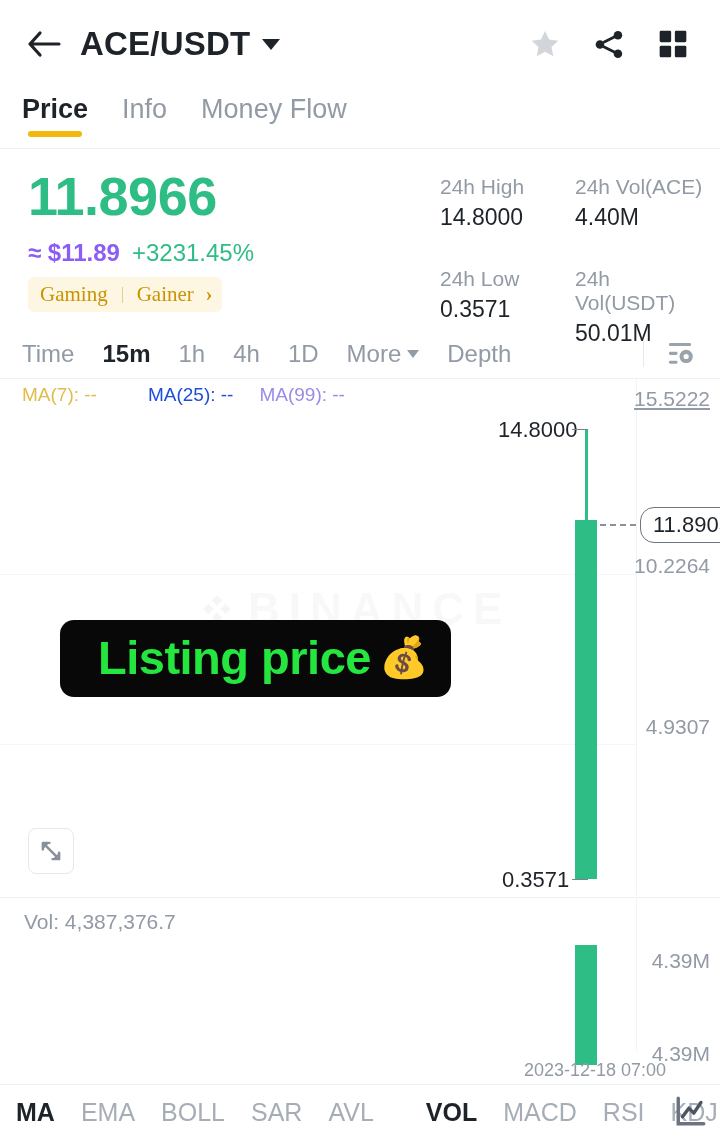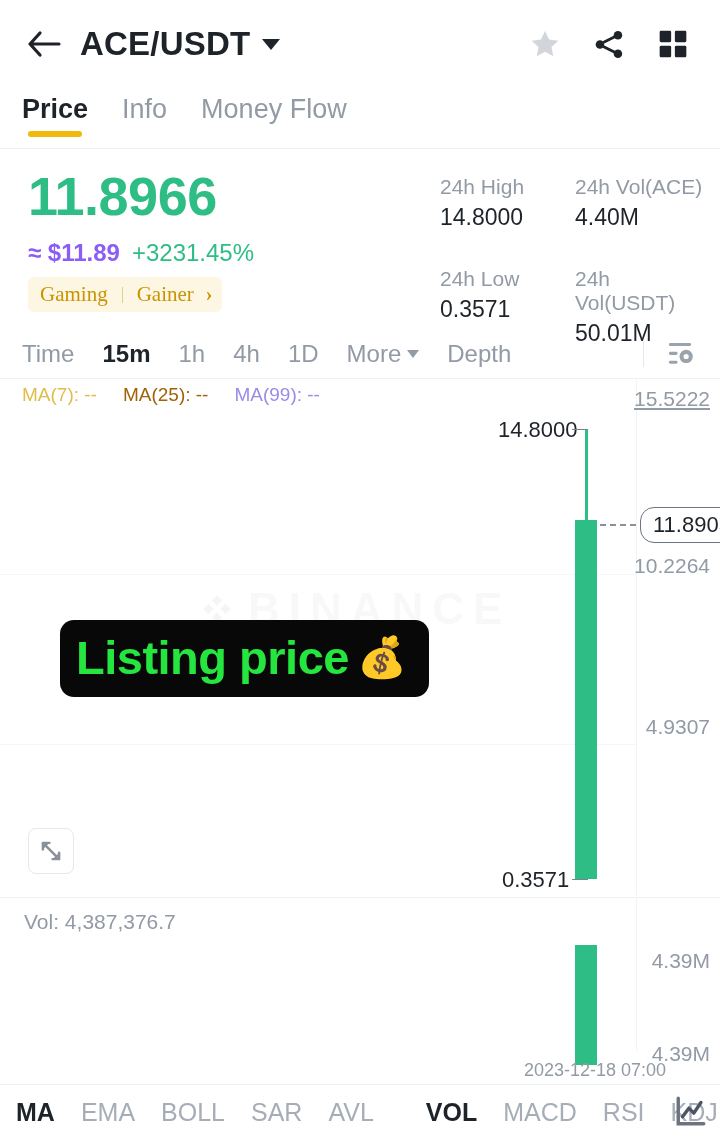--- a/index.html
+++ b/index.html
@@ -73,21 +73,21 @@
   .tf-spacer { flex:1; }
   .tf-vdiv { width:1px; height:26px; background:#e6e8ea; margin-right: 18px; }
   .tf-settings { width: 36px; height:36px; display:flex; align-items:center; justify-content:center; }
   .tf-divider { position:absolute; top: 378px; left:0; width:720px; height:1px; background:#f0f1f2; }
 
   
   .chart-area { position:absolute; top: 379px; left: 0; width: 720px; height: 516px; overflow:hidden; }
   .ma-legend { position:absolute; top: 5px; left: 22px; display:flex; font-size: 19px; }
   .ma-legend span { margin-right: 26px; }
   .ma7 { color:#dfbd4c; }
-  .ma25 { color:#a16207; }
+  .ma25 { color:#1d4ed8;margin-left:25px; }
   .ma99 { color:#9b8ae6; }
 
   .grid-line { position:absolute; left:0; width: 636px; height:1px; background:#f5f6f7; }
 
   .y-label { position:absolute; right: 10px; font-size: 21px; color:#929aa5; }
 
   .axis-vline { position:absolute; top:0; bottom:0; width:1px; background:#f2f3f4; }
 
   
   .wick { position:absolute; width: 3px; background:#2ebd85; }
@@ -109,21 +109,21 @@
     position:absolute; left: 200px; top: 588px; display:flex; align-items:center;
     opacity: .14; pointer-events:none;
   }
   .wm-logo { width: 34px; height: 34px; }
   .wm-text { font-size: 44px; font-weight:700; letter-spacing: 9px; color:#cfd3d8; margin-left: 14px; }
 
   
   .annotation {
     position:absolute; left: 60px; top: 620px;
     background:#080808; border-radius: 14px;
-    padding: 10px 22px 12px 16px;
+    padding: 10px 22px 12px 38px;
     display:flex; align-items:center;
   }
   .annotation-text {
     font-size: 47px; font-weight: 700; color:#25e63f; letter-spacing: -0.5px;
     font-family: "Liberation Sans", sans-serif;
   }
   .annotation-emoji { font-size: 40px; margin-left: 8px; }
 
   
   .fullscreen-btn {

